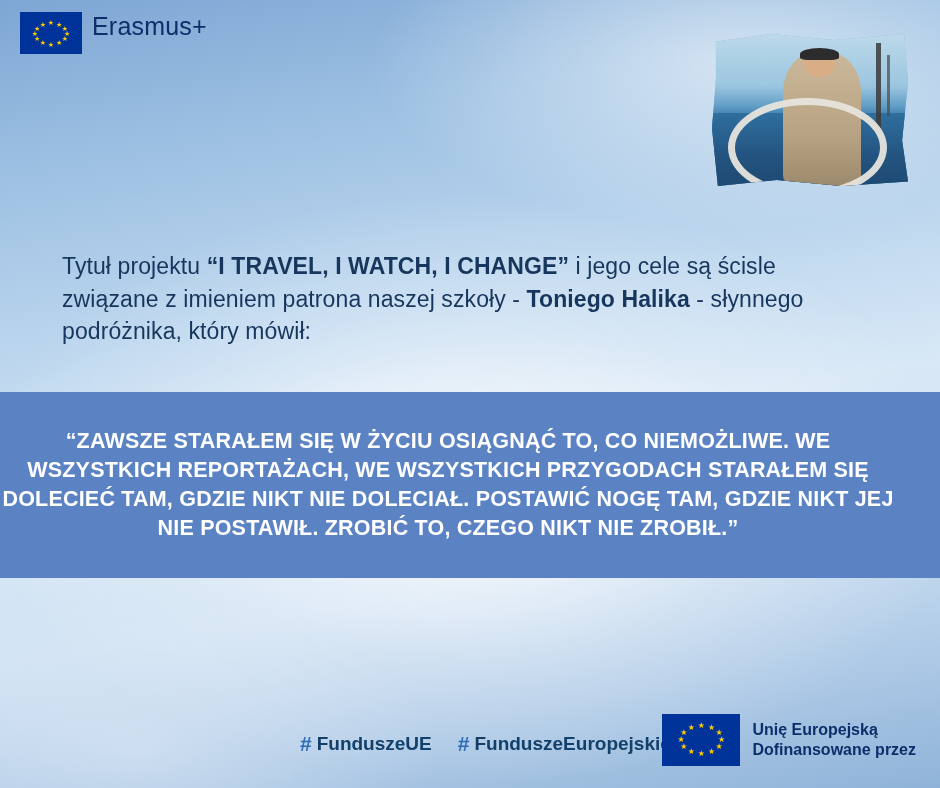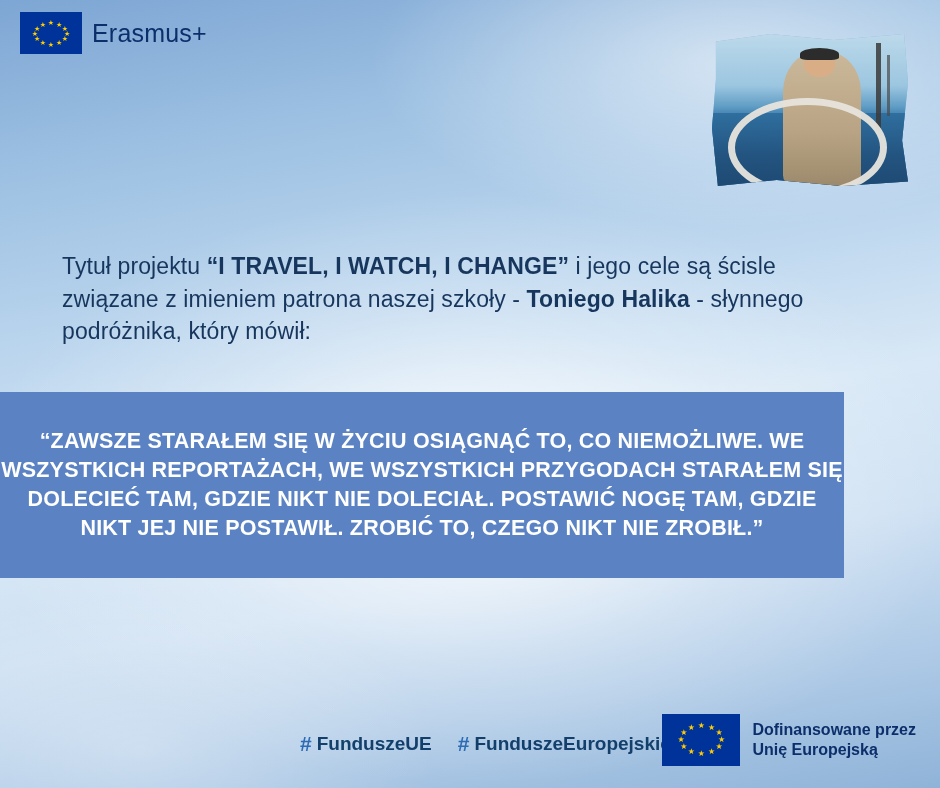--- a/index.html
+++ b/index.html
@@ -29,21 +29,21 @@
       radial-gradient(ellipse 45% 28% at 15% 95%, rgba(255,255,255,0.30) 0%, rgba(255,255,255,0) 70%);
     pointer-events: none;
   }
 
   
   .erasmus-logo {
     position: absolute;
     left: 20px;
     top: 12px;
     display: flex;
-    align-items: center;
+    align-items: flex-start;
     gap: 10px;
   }
   .eu-flag {
     width: 62px;
     height: 42px;
     background: #003399;
     position: relative;
     flex: none;
   }
   .eu-flag .star {
@@ -151,21 +151,21 @@
     color: #17365d;
     letter-spacing: 0.1px;
   }
   .intro b { font-weight: bold; }
 
   
   .quote-band {
     position: absolute;
     left: 0;
     top: 392px;
-    width: 844px;
+    width: 940px;
     height: 186px;
     background: #5b83c4;
     display: flex;
     align-items: center;
   }
   .quote-text {
     width: 896px;
     text-align: center;
     color: #ffffff;
     font-size: 21.5px;
@@ -290,18 +290,18 @@
           <span class="star" style="left: 72.5167%; top: 63%; color: rgb(255, 204, 0);">★</span>
           <span class="star" style="left: 63%; top: 72.5167%; color: rgb(255, 204, 0);">★</span>
           <span class="star" style="left: 50%; top: 76%; color: rgb(255, 204, 0);">★</span>
           <span class="star" style="left: 37%; top: 72.5167%; color: rgb(255, 204, 0);">★</span>
           <span class="star" style="left: 27.4833%; top: 63%; color: rgb(255, 204, 0);">★</span>
           <span class="star" style="left: 24%; top: 50%; color: rgb(255, 204, 0);">★</span>
           <span class="star" style="left: 27.4833%; top: 37%; color: rgb(255, 204, 0);">★</span>
           <span class="star" style="left: 37%; top: 27.4833%; color: rgb(255, 204, 0);">★</span>
         </div>
       <div class="funding-text">
+        <div>Unię Europejską</div>
         <div>Dofinansowane przez</div>
-        <div>Unię Europejską</div>
       </div>
     </div>
   </div>
 </div>
 
 </body></html>

